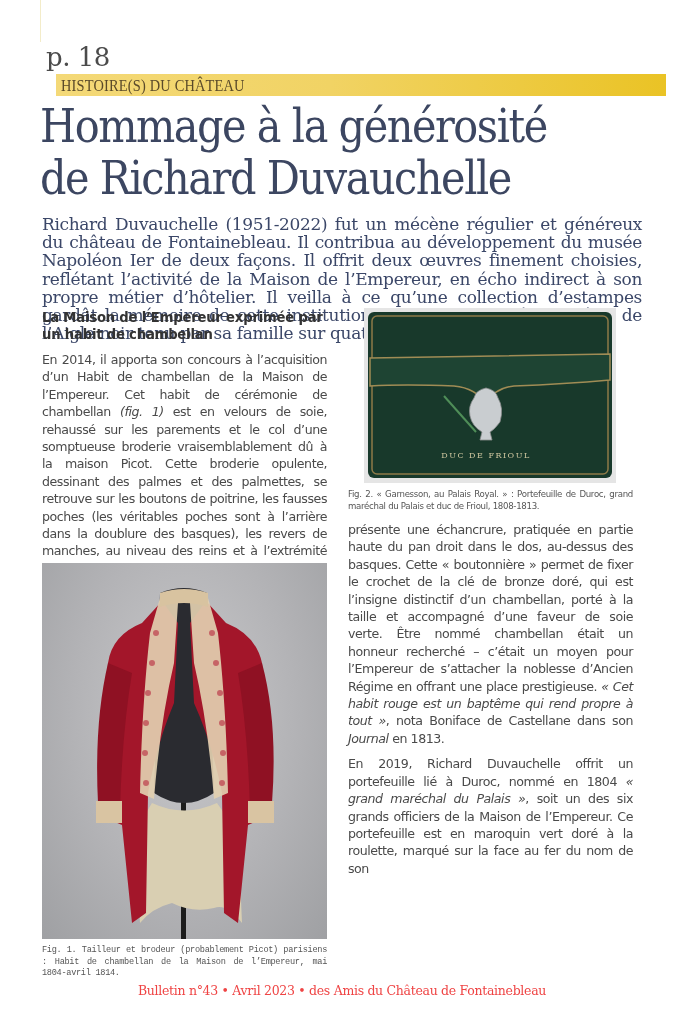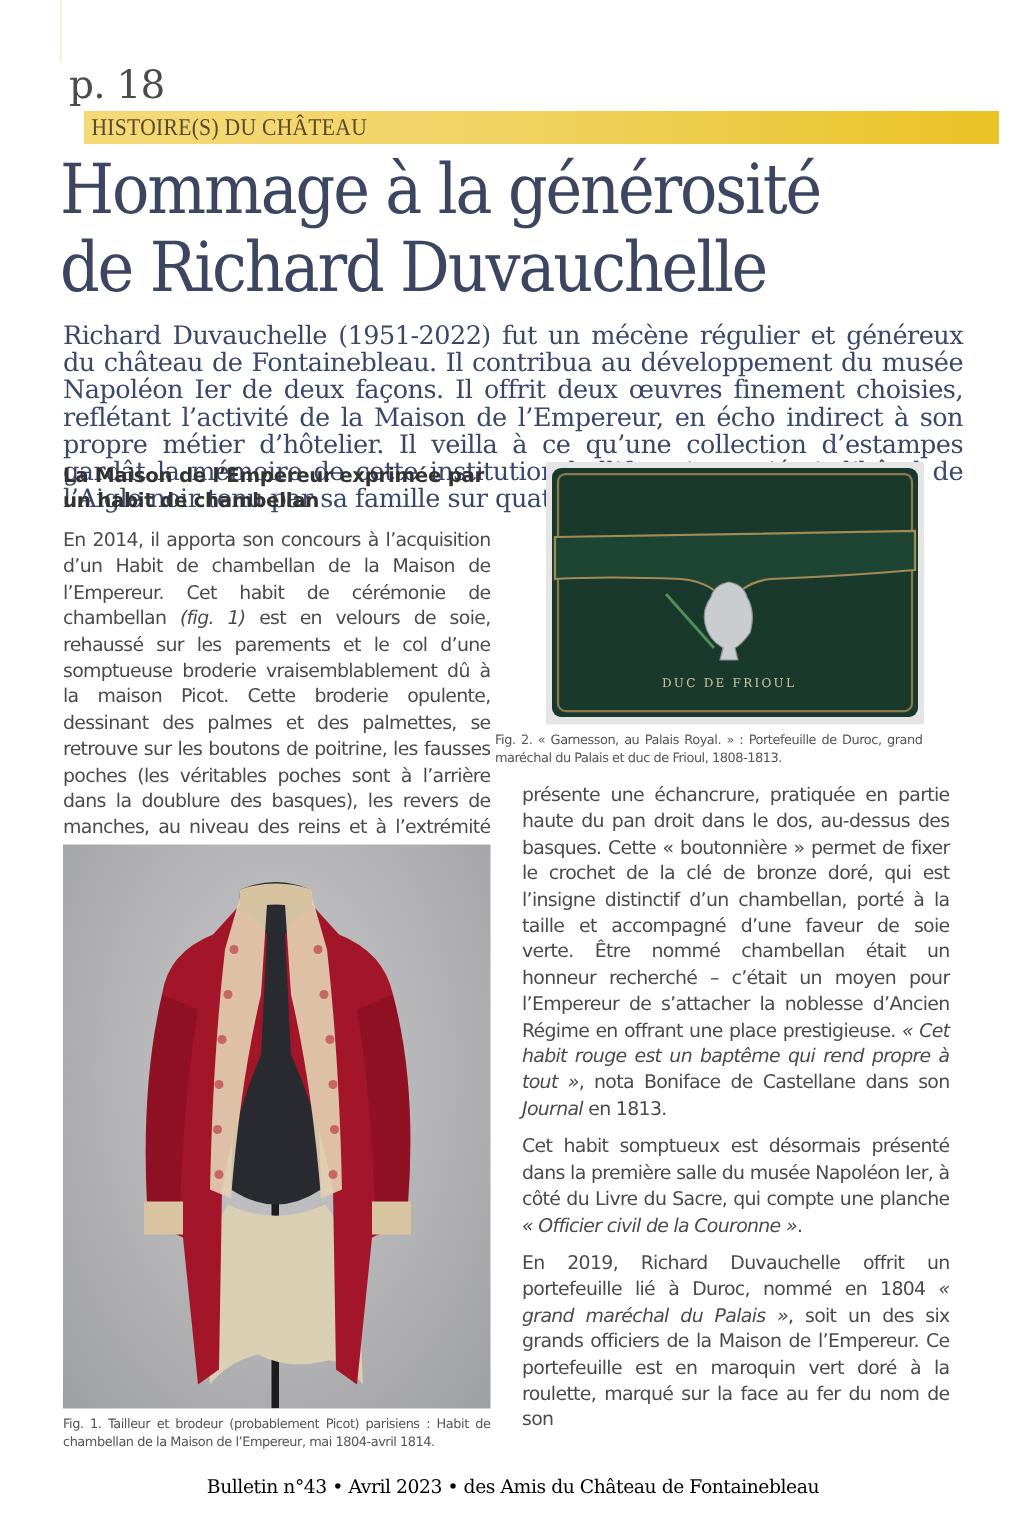--- a/index.html
+++ b/index.html
@@ -45,25 +45,25 @@
     position: absolute; left: 42px; top: 563px; width: 285px; height: 376px; overflow: hidden;
     background: radial-gradient(ellipse at 50% 40%, #c9c9cb 0%, #b3b3b6 55%, #9fa0a3 100%);
   }
   .fig2 {
     position: absolute; left: 364px; top: 308px; width: 252px; height: 175px; overflow: hidden; background: #e5e5e5;
   }
   .caption {
     position: absolute; font-family: "DejaVu Sans", sans-serif; font-size: 8.6px; line-height: 11.5px;
     color: #555; text-align: justify; letter-spacing: -0.3px; margin: 0;
   }
-  .cap1 { left: 42px; top: 945px; width: 285px; }
-  .cap2 { left: 330px; top: 489px; width: 285px; }
+  .cap1 { left: 42px; top: 945px; width: 285px; font-family: Liberation Mono, monospace; }
+  .cap2 { left: 348px; top: 489px; width: 285px; }
   .footer {
     position: absolute; left: 0; top: 983px; width: 684px; text-align: center;
-    font-family: "DejaVu Serif", serif; font-size: 12.5px; color: #000000; letter-spacing: -0.3px;
+    font-family: "DejaVu Serif", serif; font-size: 12.5px; color: #ef4444; letter-spacing: -0.3px;
   }
   svg { display: block; }
 </style>
 </head>
 <body>
 
 <div class="margin-line"></div>
 
 <div class="page-num">p. 18</div>
 
@@ -130,17 +130,16 @@
     <path d="M6 50 L246 46 L246 72 Q200 76 150 78 Q130 80 122 96 Q112 80 90 78 Q40 76 6 78 Z" fill="#1e4433" stroke="#a08c55" stroke-width="1.5"></path>
     <path d="M110 90 Q112 82 122 80 Q132 82 134 90 Q140 100 136 114 Q130 122 126 124 L128 132 L116 132 L118 124 Q108 118 106 108 Q104 98 110 90 Z" fill="#c9cdd0" stroke="#8e8f90" stroke-width="0.8"></path>
     <path d="M80 88 L112 124" stroke="#4f8e58" stroke-width="2"></path>
     <text x="122" y="150" text-anchor="middle" font-family="DejaVu Serif, serif" font-size="8" fill="#cfc7a0" letter-spacing="1.5">DUC DE FRIOUL</text>
   </svg>
 </div>
 <p class="caption cap2">Fig. 2. « Garnesson, au Palais Royal. » : Portefeuille de Duroc, grand maréchal du Palais et duc de Frioul, 1808-1813.</p>
 
 <div class="col-right">
   <p class="body"><span>présente une échancrure, pratiquée en partie haute du pan droit dans le dos, au-dessus des basques. Cette « boutonnière » permet de fixer le crochet de la clé de bronze doré, qui est l’insigne distinctif d’un chambellan, porté à la taille et accompagné d’une faveur de soie verte. Être nommé chambellan était un honneur recherché – c’était un moyen pour l’Empereur de s’attacher la noblesse d’Ancien Régime en offrant une place prestigieuse. </span><em>« Cet habit rouge est un baptême qui rend propre à tout »</em><span>, nota Boniface de Castellane dans son </span><em>Journal</em><span> en 1813.</span></p>
-  <p class="body"><span>Cet habit somptueux est désormais présenté dans la première salle du musée Napoléon Ier, à côté du Livre du Sacre, qui compte une planche </span><em>« Officier civil de la Couronne »</em><span>.</span></p>
   <p class="body"><span>En 2019, Richard Duvauchelle offrit un portefeuille lié à Duroc, nommé en 1804 </span><em>« grand maréchal du Palais »</em><span>, soit un des six grands officiers de la Maison de l’Empereur. Ce portefeuille est en maroquin vert doré à la roulette, marqué sur la face au fer du nom de son</span></p>
 </div>
 
 <div class="footer">Bulletin n°43 • Avril 2023 • des Amis du Château de Fontainebleau</div>
 
 </body></html>

